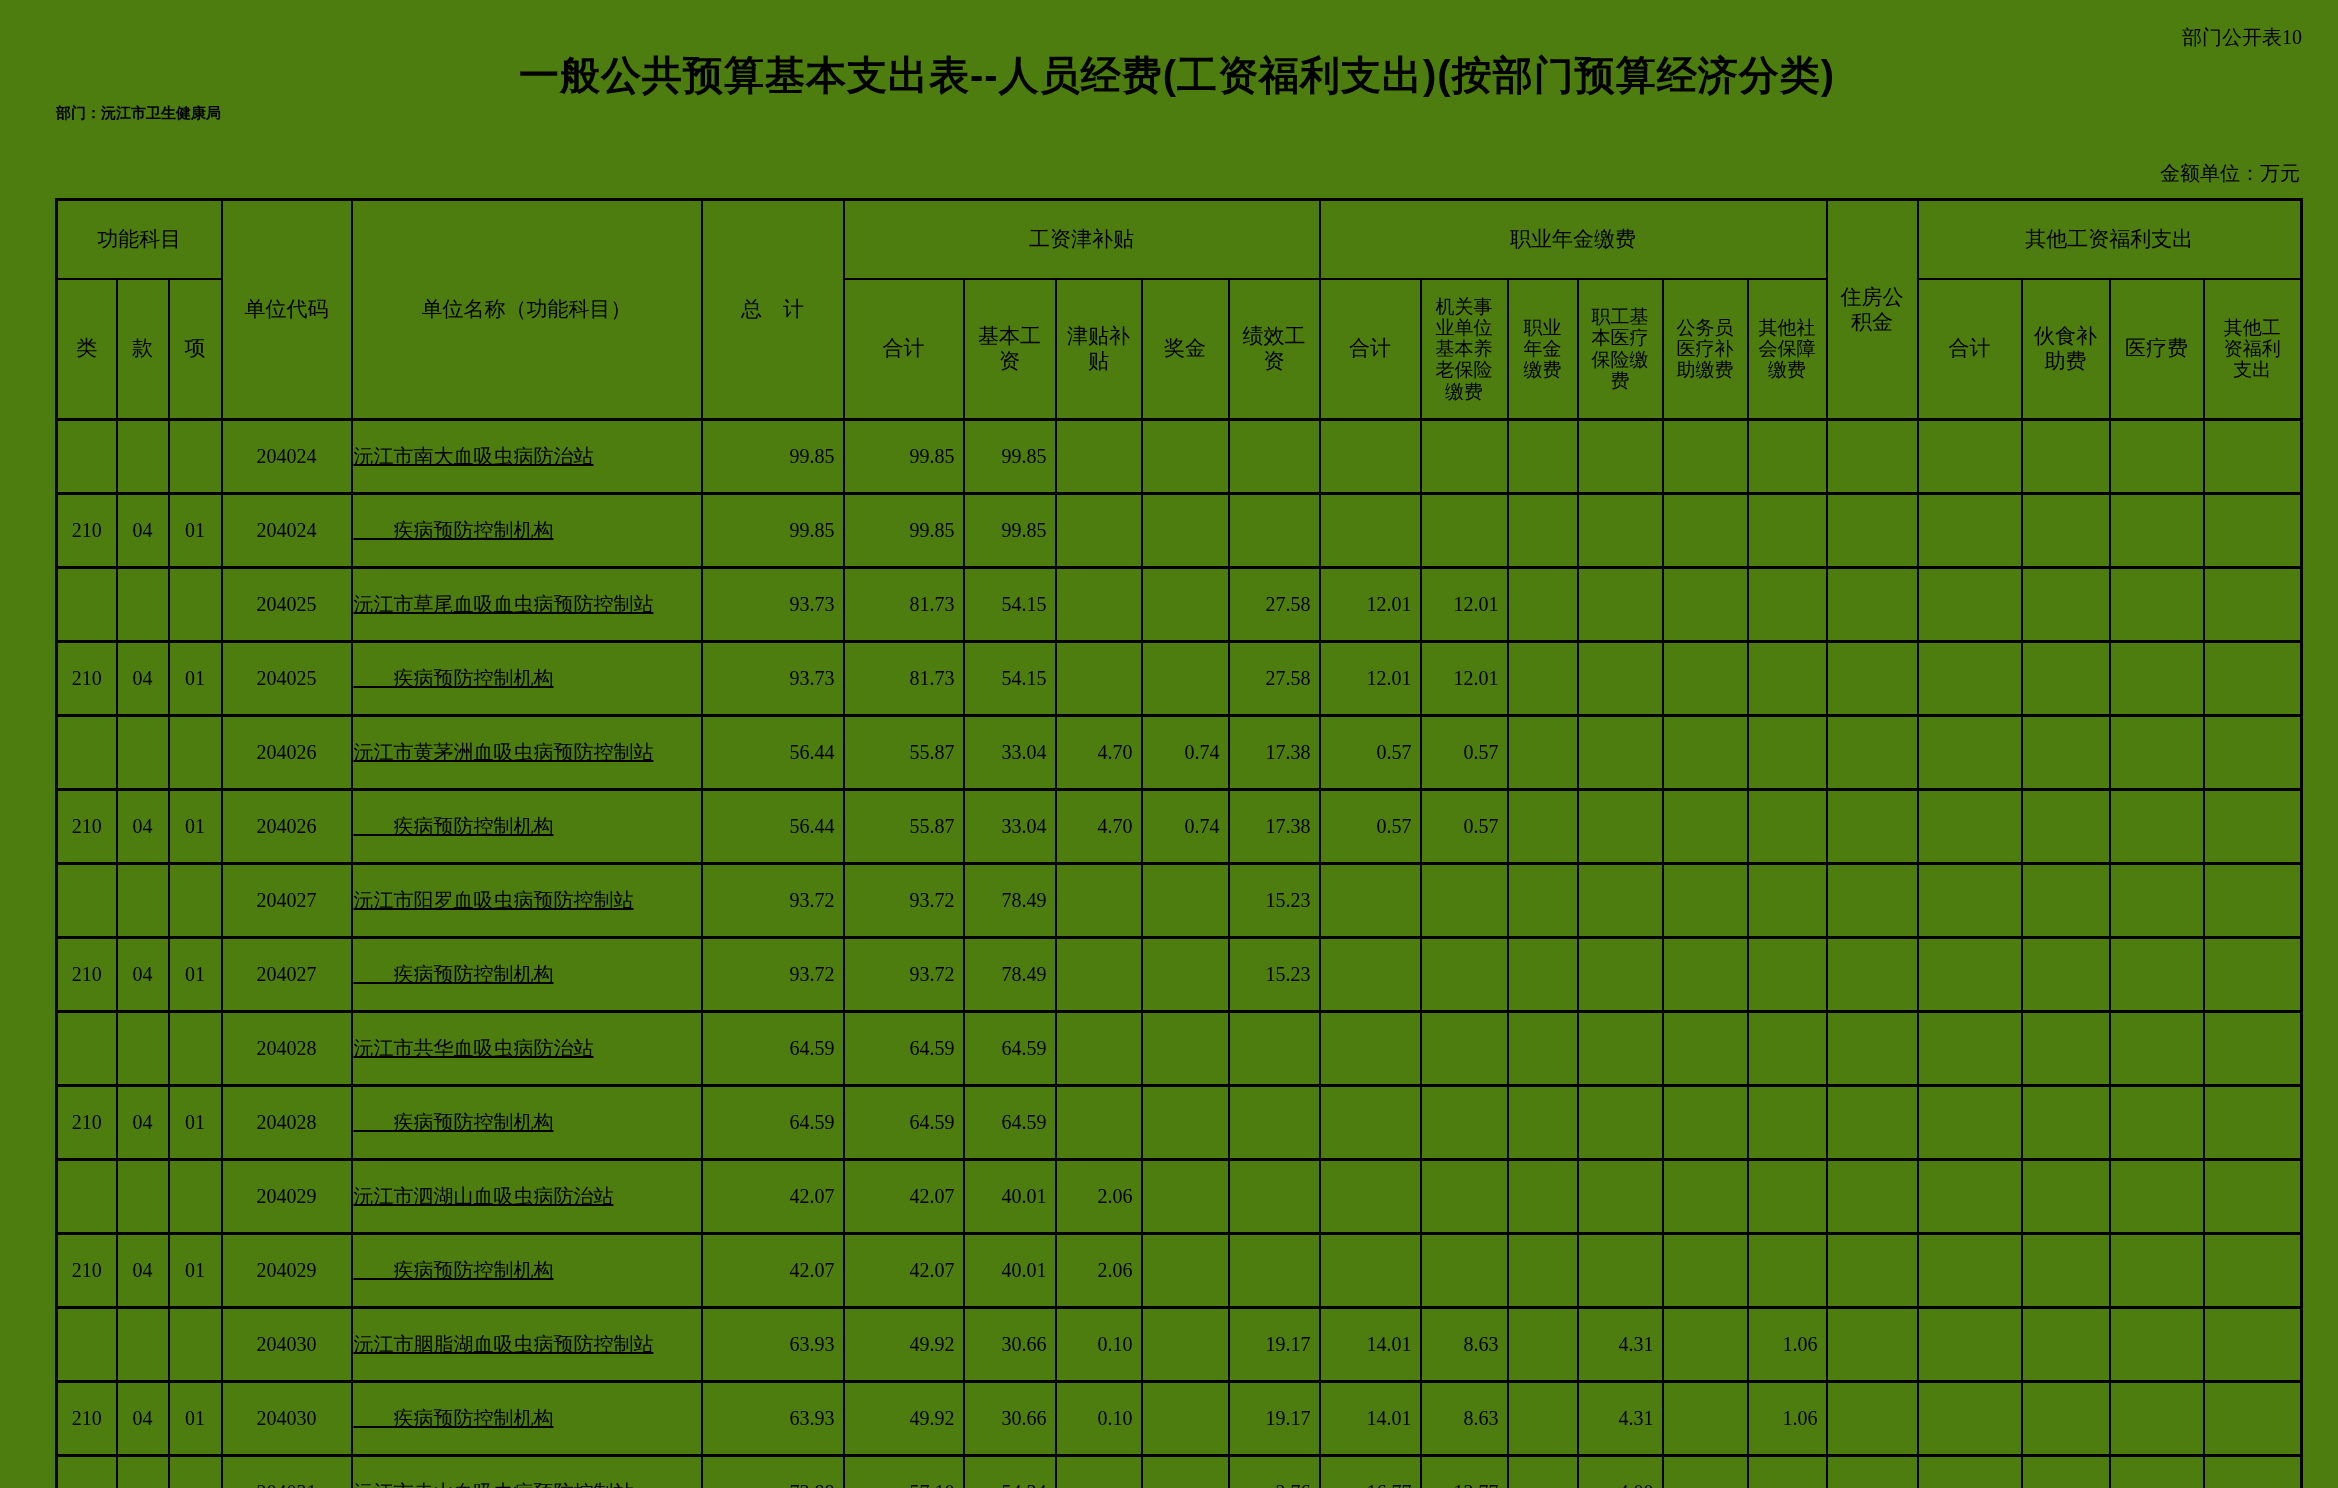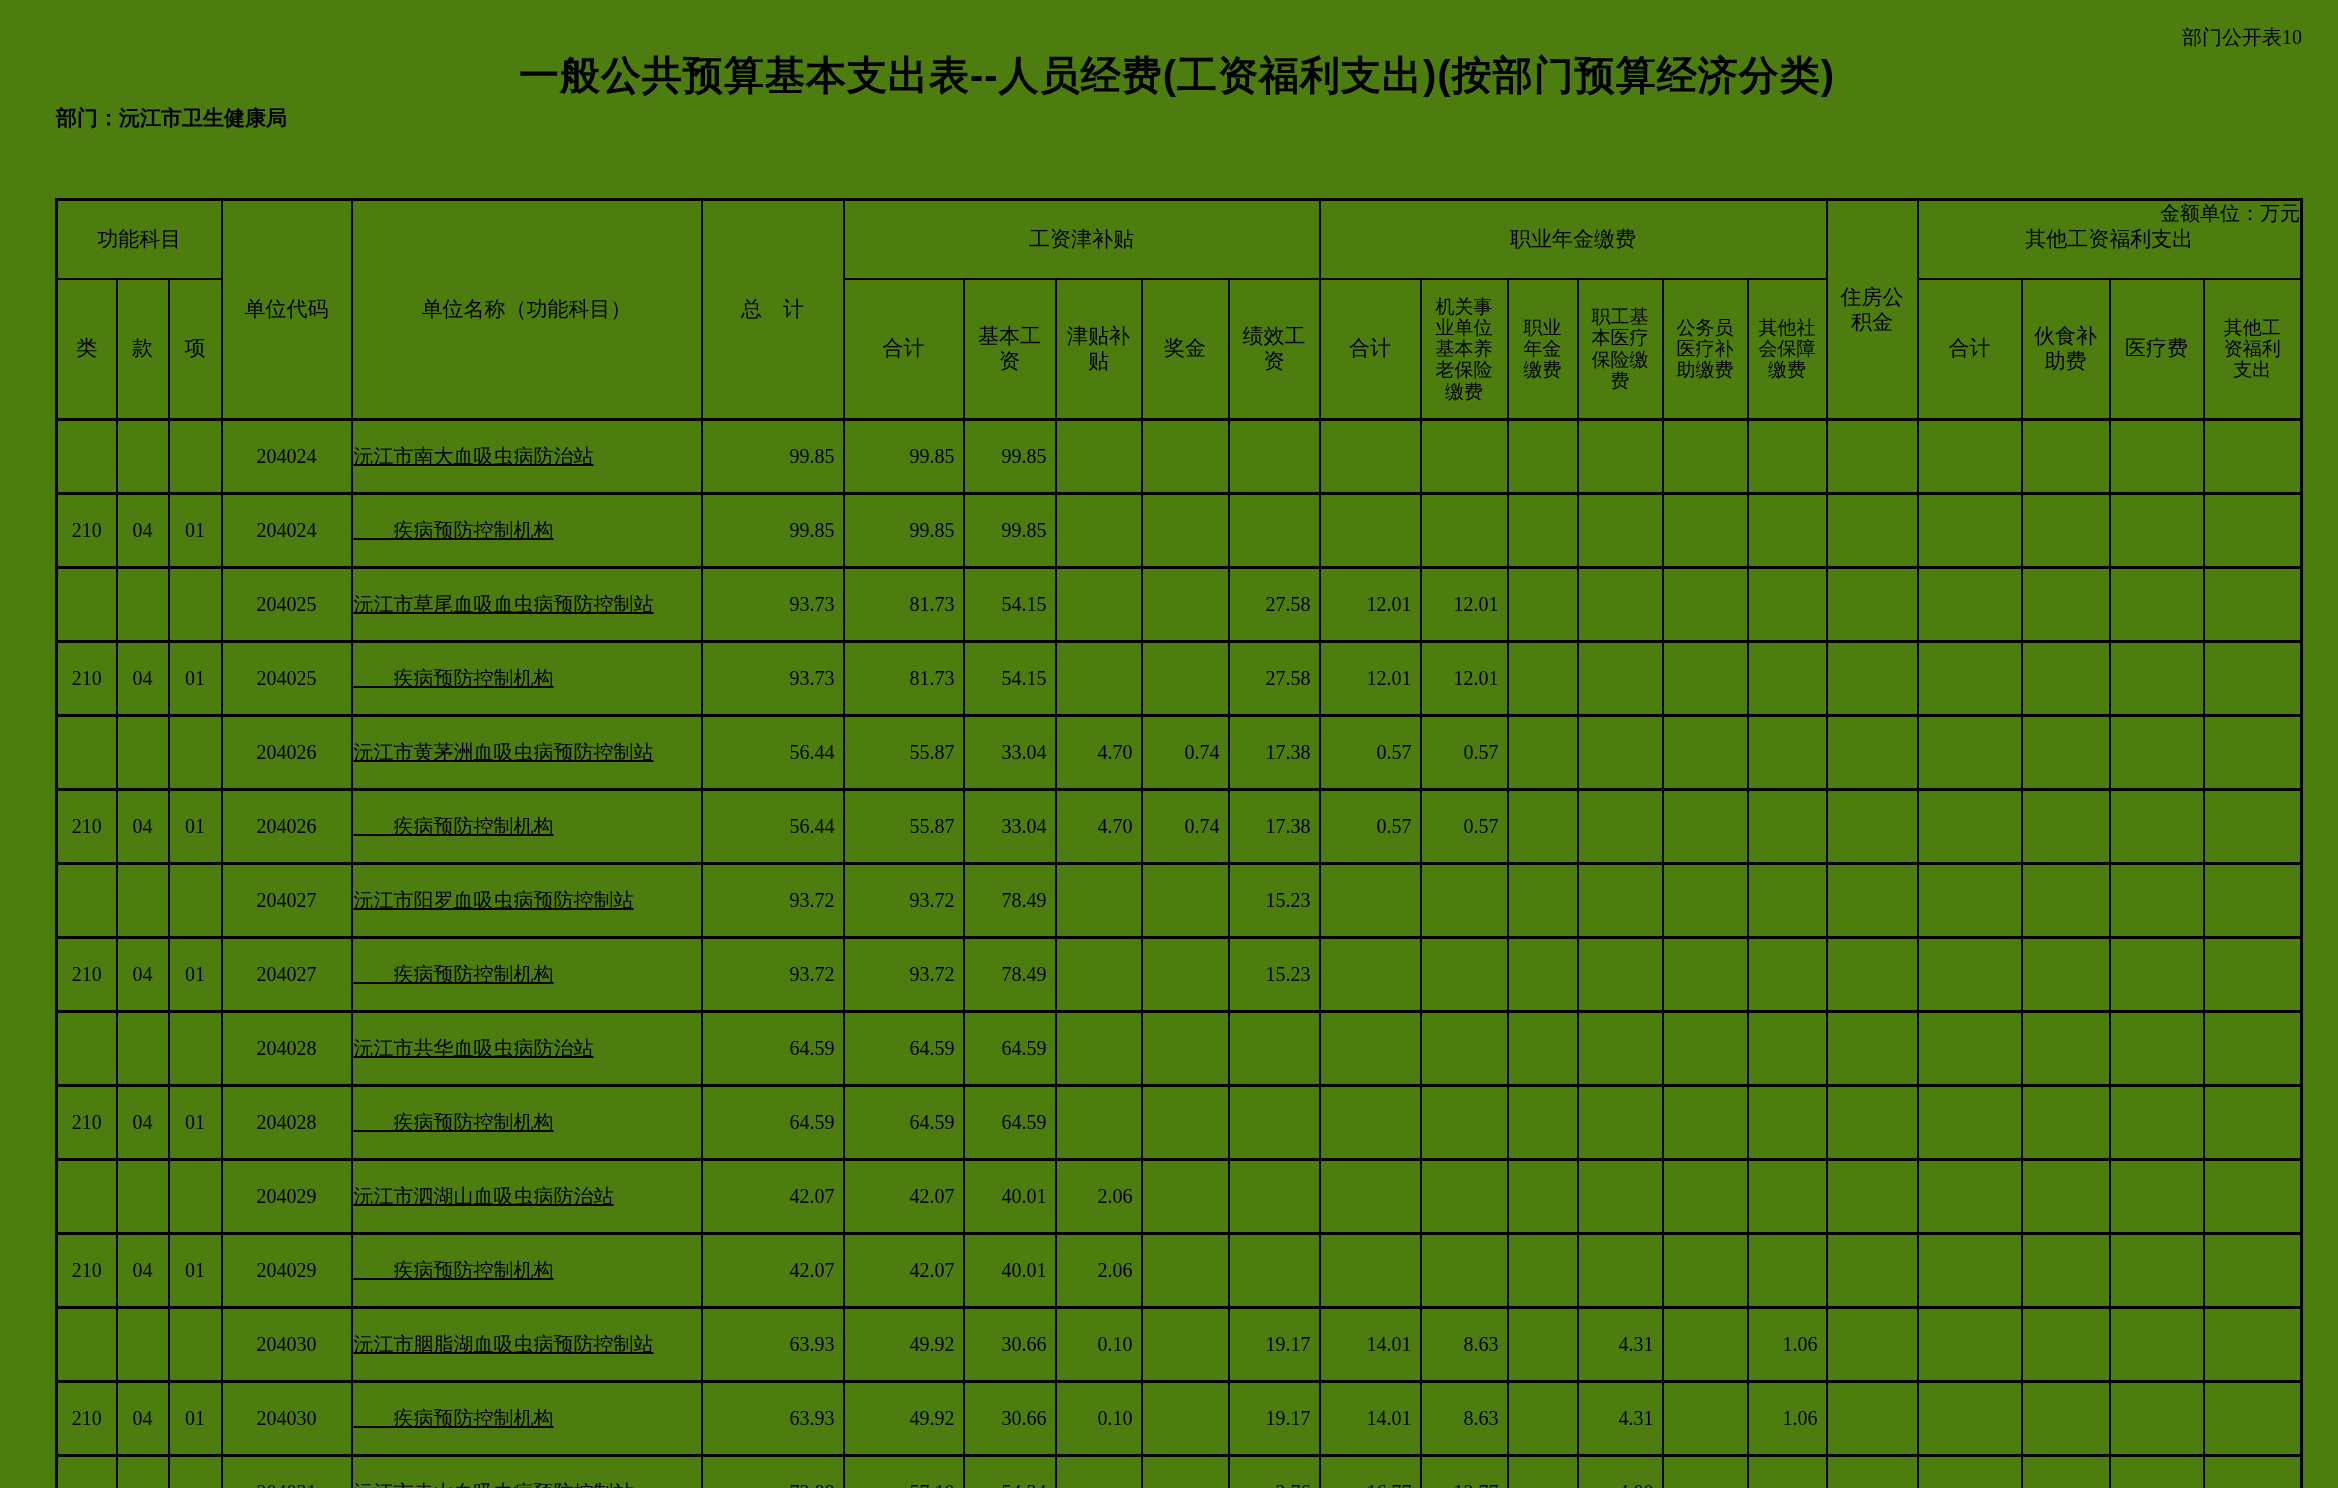--- a/index.html
+++ b/index.html
@@ -1,22 +1,22 @@
 <!DOCTYPE html>
 <html><head>
 <meta charset="utf-8">
 <style>
   html,body{margin:0;padding:0;background:#fff;}
   body{width:2338px;height:1488px;font-family:"Liberation Serif","DejaVu Serif",serif;color:#000;}
   .sheet{position:relative;width:2338px;height:1488px;background:#4d7c0f;overflow:hidden;}
   .corner-label{position:absolute;top:24px;right:36px;font-size:20px;}
   .page-title{position:absolute;top:48px;left:0;width:100%;text-align:center;
     font-size:40px;font-weight:bold;font-family:"Liberation Sans","DejaVu Sans",sans-serif;letter-spacing:1px;margin-left:8px;}
-  .dept-line{position:absolute;top:104px;left:56px;font-size:21px;font-weight:bold;}
-  .unit-line{position:absolute;top:160px;right:38px;font-size:20px;margin-top:40px;}
+  .dept-line{position:absolute;top:104px;left:56px;font-size:15px;font-weight:bold;}
+  .unit-line{position:absolute;top:160px;right:38px;font-size:20px;}
   table.budget-table{position:absolute;top:198px;left:55px;width:2245px;
     border-collapse:collapse;table-layout:fixed;border:3px solid #000;}
   .budget-table th,.budget-table td{border:2px solid #000;overflow:hidden;}
   .budget-table thead th{font-weight:normal;text-align:center;vertical-align:middle;
     font-size:21px;line-height:1.18;padding:2px 10px;}
   .budget-table thead tr.h1{height:79px;}
   .budget-table thead tr.h2{height:141px;}
   .budget-table thead th.th-sm{font-size:19px;line-height:1.12;padding:2px 6px;}
   .budget-table thead th.th-pad{padding:2px 16px;}
   .budget-table thead th.nowrap{white-space:nowrap;padding:2px 8px;}

